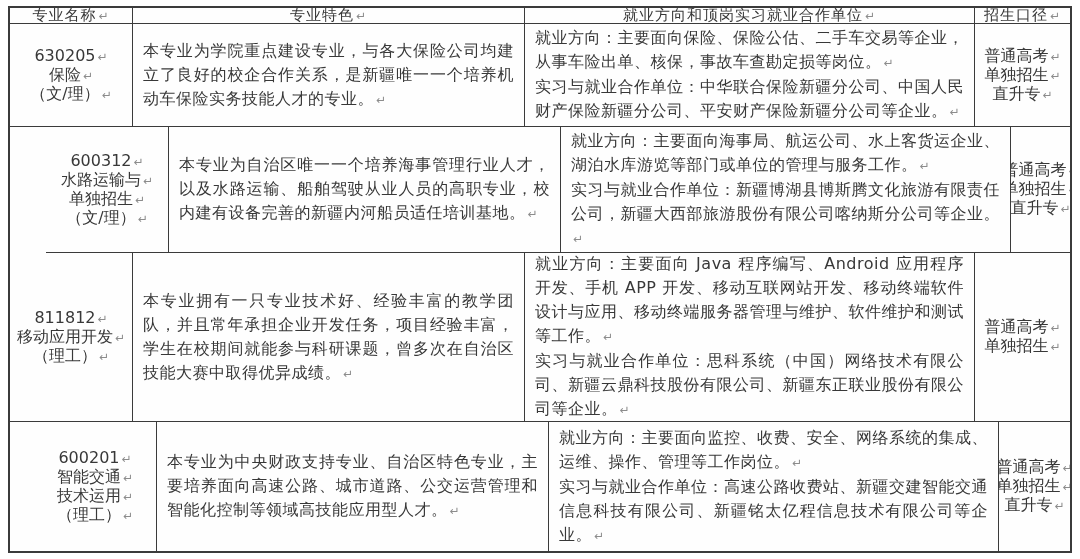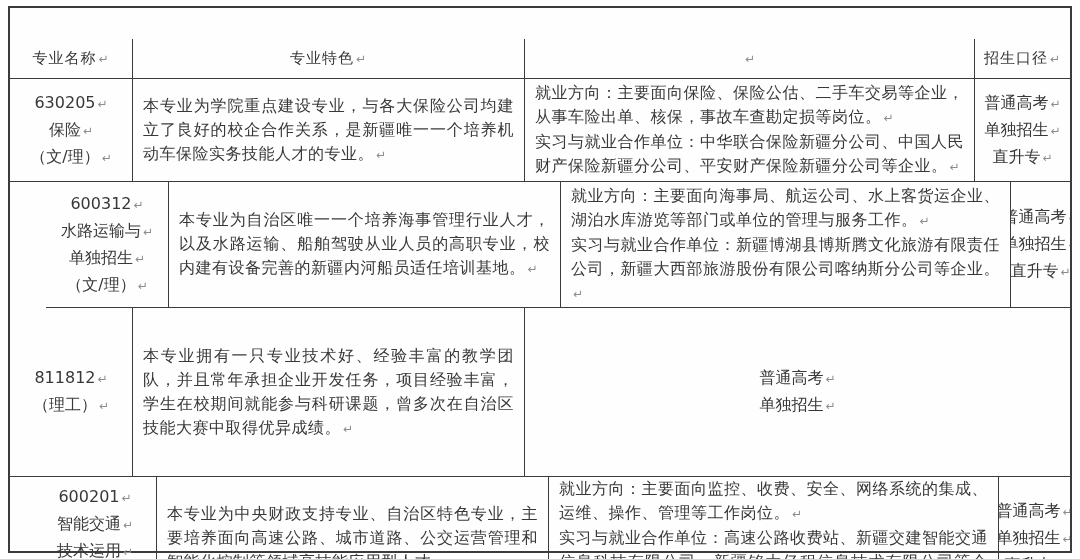--- a/index.html
+++ b/index.html
@@ -20,31 +20,31 @@
     overflow:hidden;
     display:flex; flex-direction:column; justify-content:center;
   }
   .cell:last-child { border-right:none; }
 
   .c0 { width:123px; }
   .c1 { width:392px; }
   .c2 { width:450px; }
   .c3 { flex:1; }
 
-  .rh { height:40px;margin-top:31px; }
+  .rh { height:16px; }
   .r0 { height:103px; }
   .r1 { height:126px;margin-left:36px; }
   .r2 { height:169px; }
   .r3 { flex:1;padding-left:24px; }
 
   .head .cell { align-items:center; justify-content:center; flex-direction:row; }
   .head { font-size:15px; letter-spacing:1px; }
 
   .center-cell { align-items:center; text-align:center; }
-  .line { line-height:26px; font-size:16px; white-space:nowrap; }
+  .line { line-height:18px; font-size:16px; white-space:nowrap; }
 
   .para {
     font-size:16px; line-height:24px;
     text-align:justify; text-justify:inter-ideograph;
     padding:0 10px;
     letter-spacing:0.5px;
   }
 
   .mark {
     color:#8c8c8c;
@@ -61,20 +61,21 @@
   <div class="row head rh">
     <div class="cell c0">
       <span>专业名称</span>
         <span class="mark">↵</span>
     </div>
     <div class="cell c1">
       <span>专业特色</span>
         <span class="mark">↵</span>
     </div>
     <div class="cell c2">
+      <span>就业方向和顶岗实习就业合作单位</span>
         <span class="mark">↵</span>
     </div>
     <div class="cell c3">
       <span>招生口径</span>
         <span class="mark">↵</span>
     </div>
   </div>
 
   <div class="row r0">
     <div class="cell c0 center-cell">
@@ -113,24 +114,29 @@
     <div class="cell c3 center-cell">
       <div class="line"><span>普通高考</span><span class="mark">↵</span></div>
       <div class="line"><span>单独招生</span><span class="mark">↵</span></div>
       <div class="line"><span>直升专</span><span class="mark">↵</span></div>
     </div>
   </div>
 
   <div class="row r2">
     <div class="cell c0 center-cell">
       <div class="line"><span>811812</span><span class="mark">↵</span></div>
+      <div class="line"><span>移动应用开发</span><span class="mark">↵</span></div>
       <div class="line"><span>（理工）</span><span class="mark">↵</span></div>
     </div>
     <div class="cell c1">
       <p class="para"><span>本专业拥有一只专业技术好、经验丰富的教学团队，并且常年承担企业开发任务，项目经验丰富，学生在校期间就能参与科研课题，曾多次在自治区技能大赛中取得优异成绩。</span><span class="mark">↵</span></p>
+    </div>
+    <div class="cell c2">
+      <p class="para"><span>就业方向：主要面向 Java 程序编写、Android 应用程序开发、手机 APP 开发、移动互联网站开发、移动终端软件设计与应用、移动终端服务器管理与维护、软件维护和测试等工作。</span><span class="mark">↵</span></p>
+      <p class="para"><span>实习与就业合作单位：思科系统（中国）网络技术有限公司、新疆云鼎科技股份有限公司、新疆东正联业股份有限公司等企业。</span><span class="mark">↵</span></p>
     </div>
     <div class="cell c3 center-cell">
       <div class="line"><span>普通高考</span><span class="mark">↵</span></div>
       <div class="line"><span>单独招生</span><span class="mark">↵</span></div>
     </div>
   </div>
 
   <div class="row r3">
     <div class="cell c0 center-cell">
       <div class="line"><span>600201</span><span class="mark">↵</span></div>

